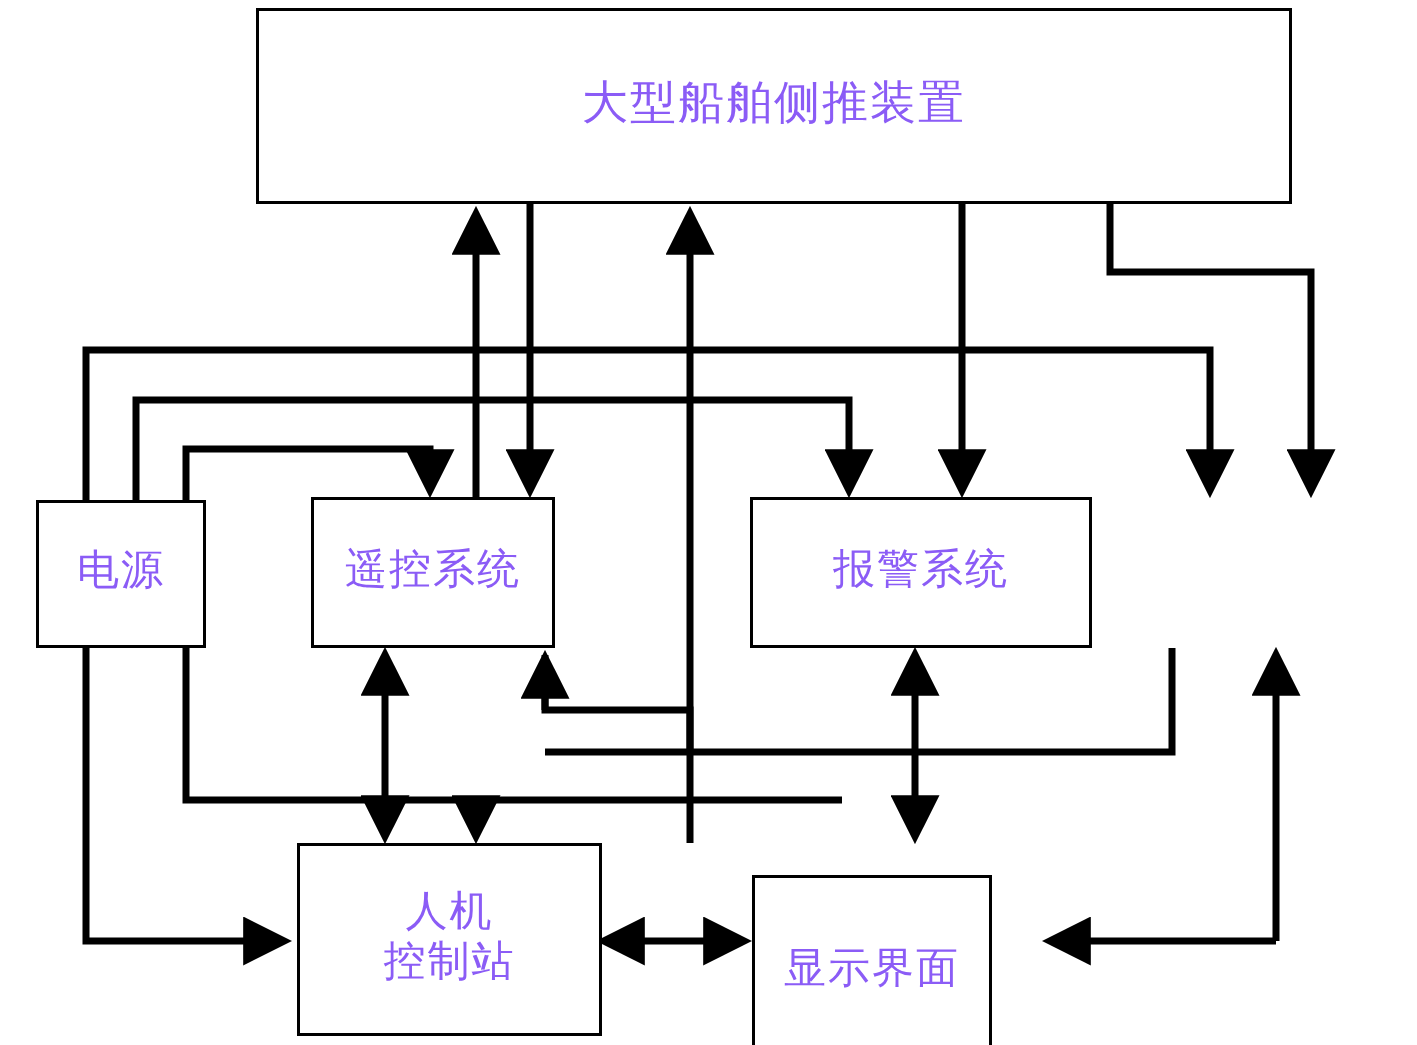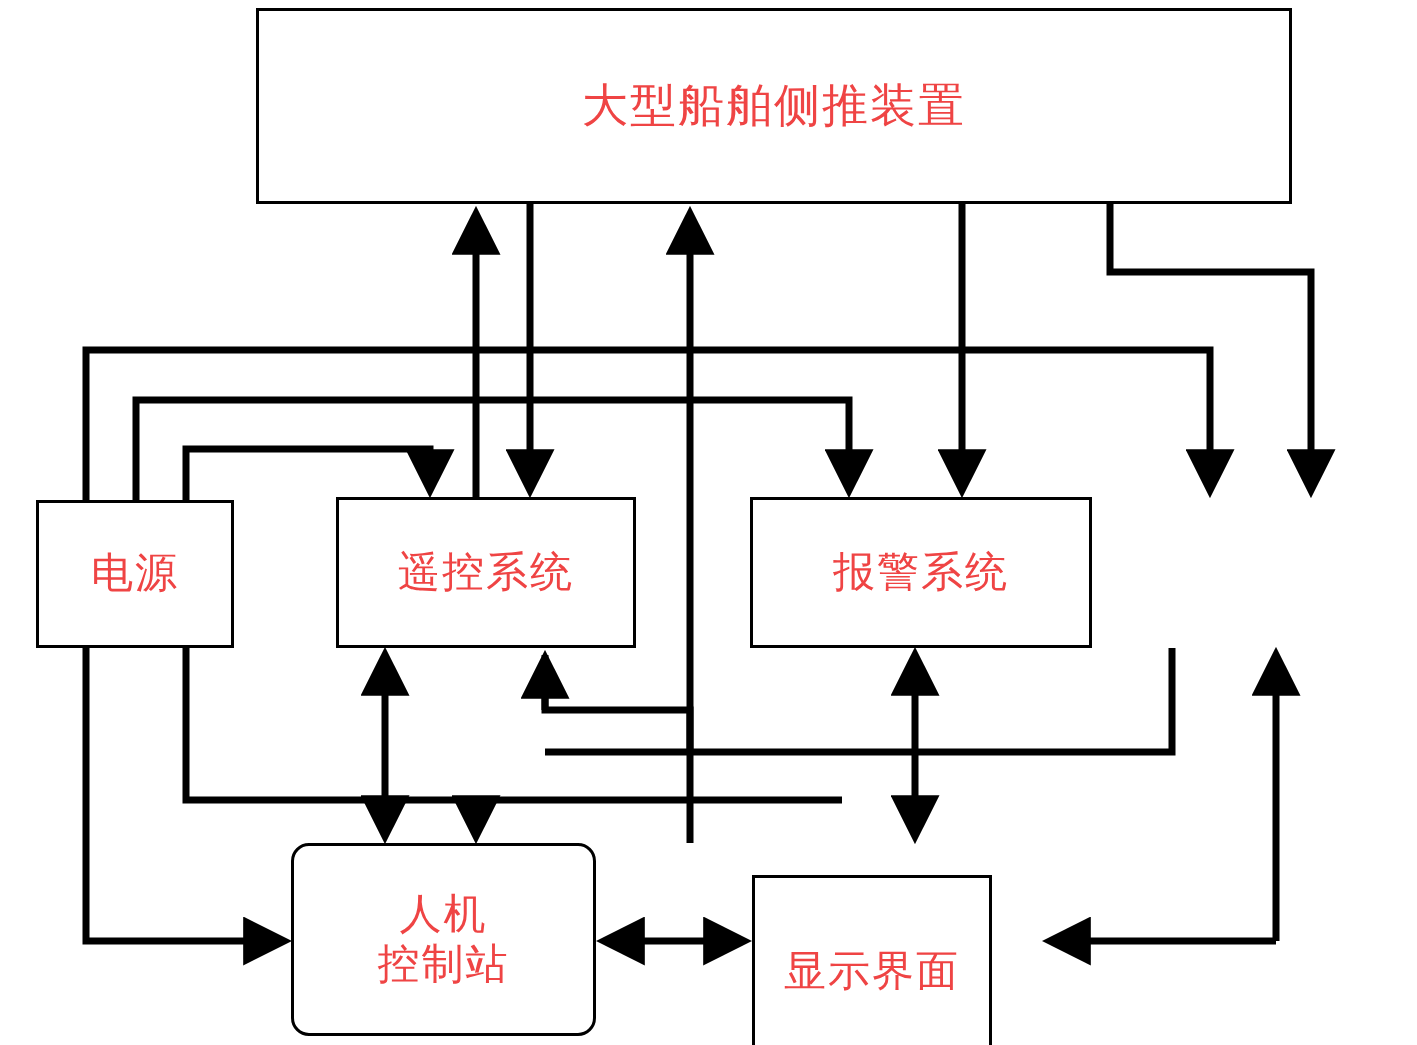--- a/index.html
+++ b/index.html
@@ -26,76 +26,75 @@
   }
   .node {
     position: absolute;
     box-sizing: border-box;
     border: 3px solid #000000;
     background: #ffffff;
     display: flex;
     align-items: center;
     justify-content: center;
     text-align: center;
-    color: #ef4444;
+    color: #8b5cf6;
     z-index: 5;
+    font-family: Liberation Mono, monospace;
   }
   .node-label {
     display: block;
     line-height: 1.18;
     white-space: pre-line;
     letter-spacing: 2px;
   }
   #node-thruster {
     left: 256px;
     top: 8px;
     width: 1036px;
     height: 196px;
   }
   #node-thruster .node-label { font-size: 46px; }
 
   #node-power {
     left: 36px;
     top: 500px;
-    width: 198px;
+    width: 170px;
     height: 148px;
   }
   #node-power .node-label { font-size: 42px; }
 
   #node-remote {
     left: 311px;
     top: 497px;
-    width: 300px;
+    width: 244px;
     height: 151px;
-    margin-left: 25px;
   }
   #node-remote .node-label { font-size: 42px; }
 
   #node-alarm {
     left: 750px;
     top: 497px;
     width: 342px;
     height: 151px;
   }
   #node-alarm .node-label { font-size: 42px; }
 
   #node-safety {
     left: 1088px;
     top: 497px;
     width: 285px;
     height: 151px;
   }
   #node-safety .node-label { font-size: 42px; }
 
   #node-hmi {
-    left: 291px;
+    left: 297px;
     top: 843px;
     width: 305px;
     height: 193px;
-    border-radius: 18px;
   }
   #node-hmi .node-label { font-size: 42px; }
 
   #node-display {
     left: 752px;
     top: 843px;
     width: 240px;
     height: 193px;
     margin-top: 32px;
   }

